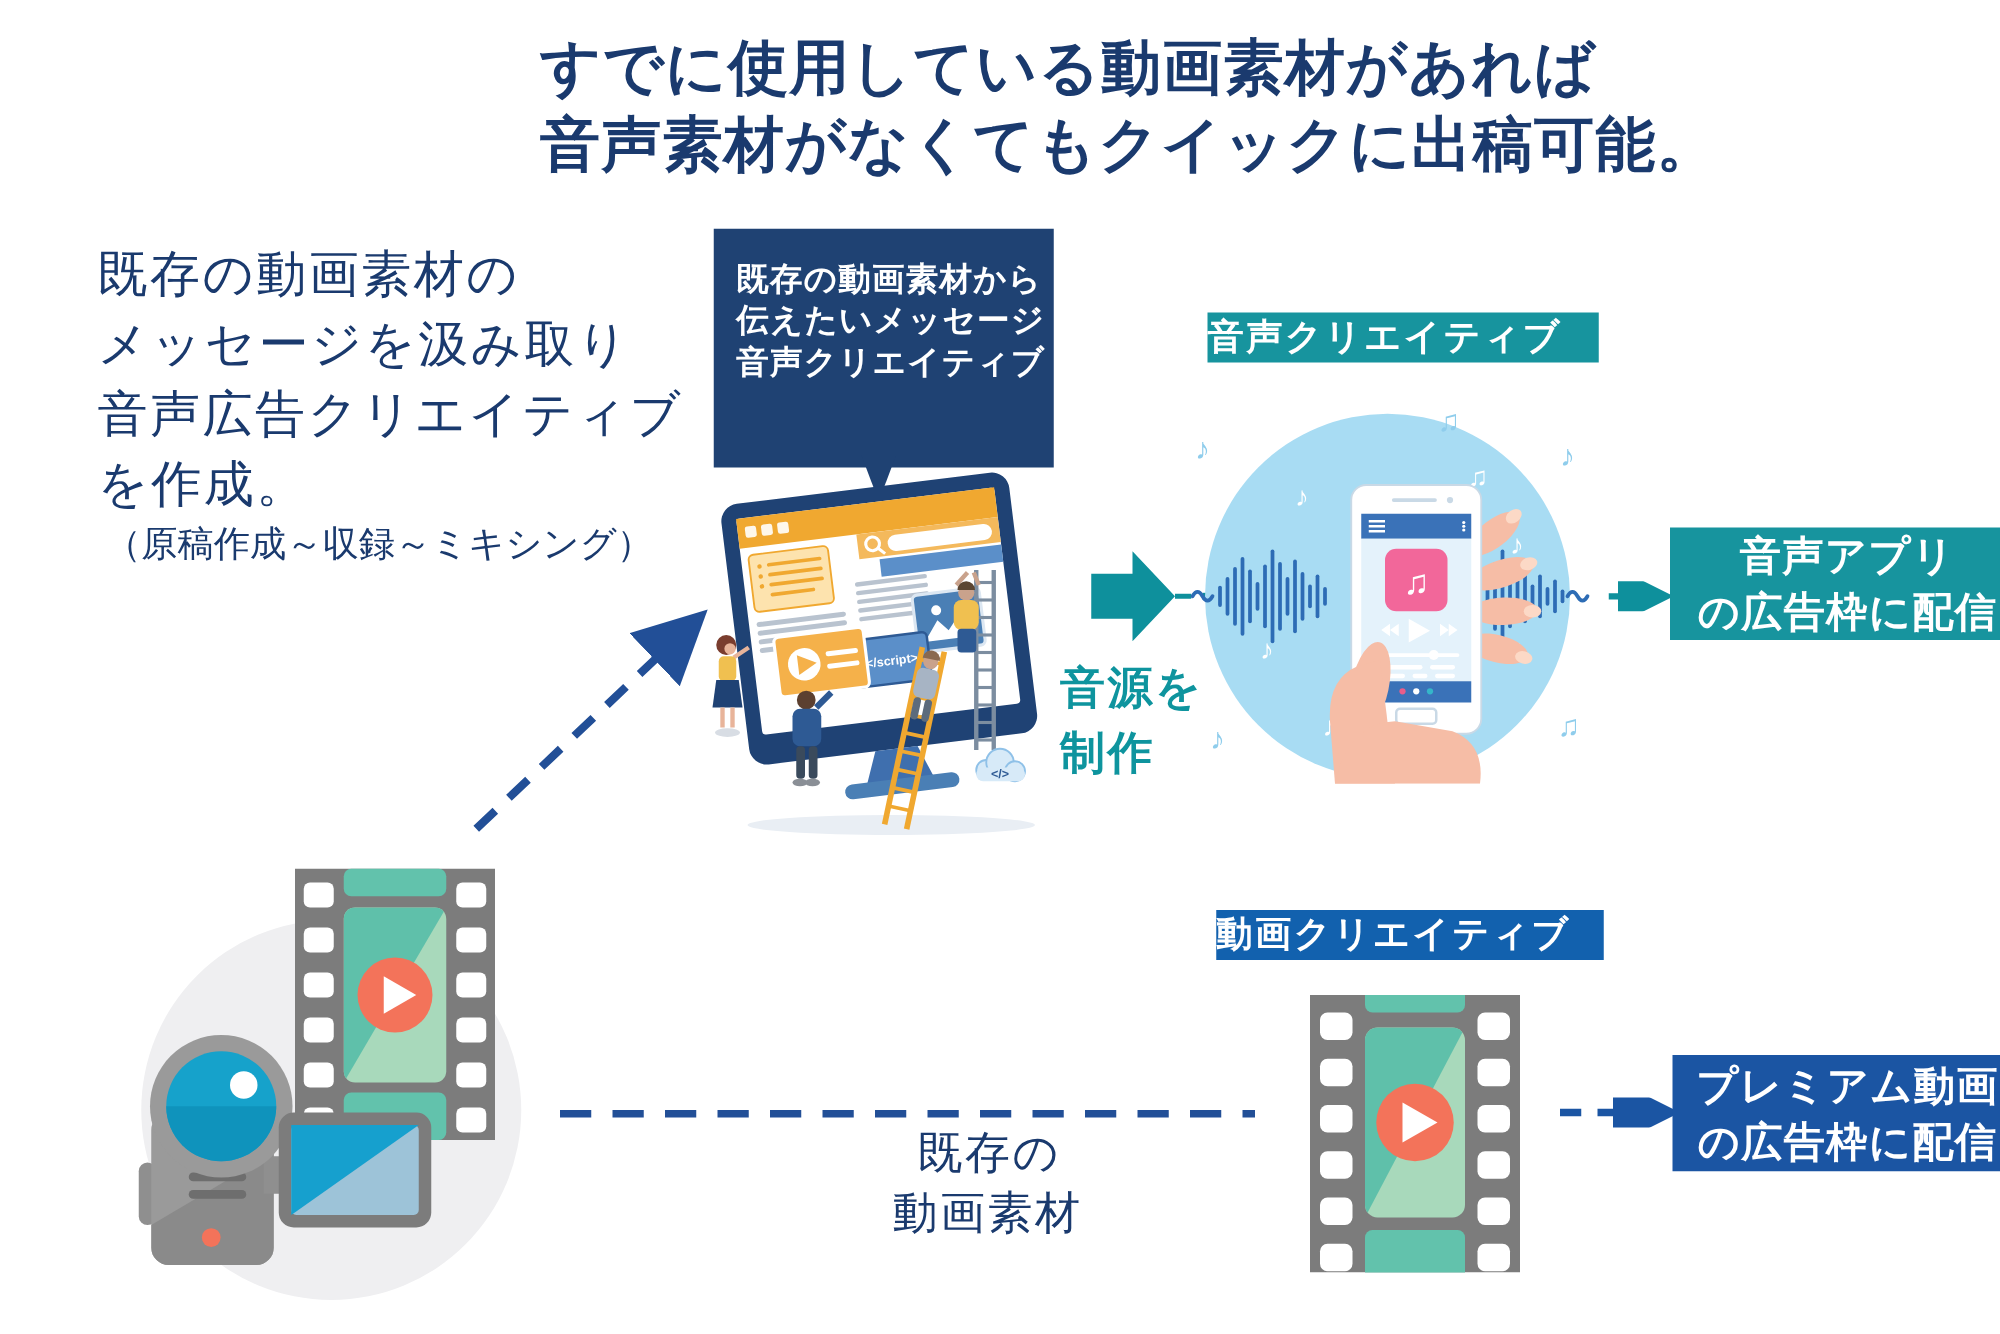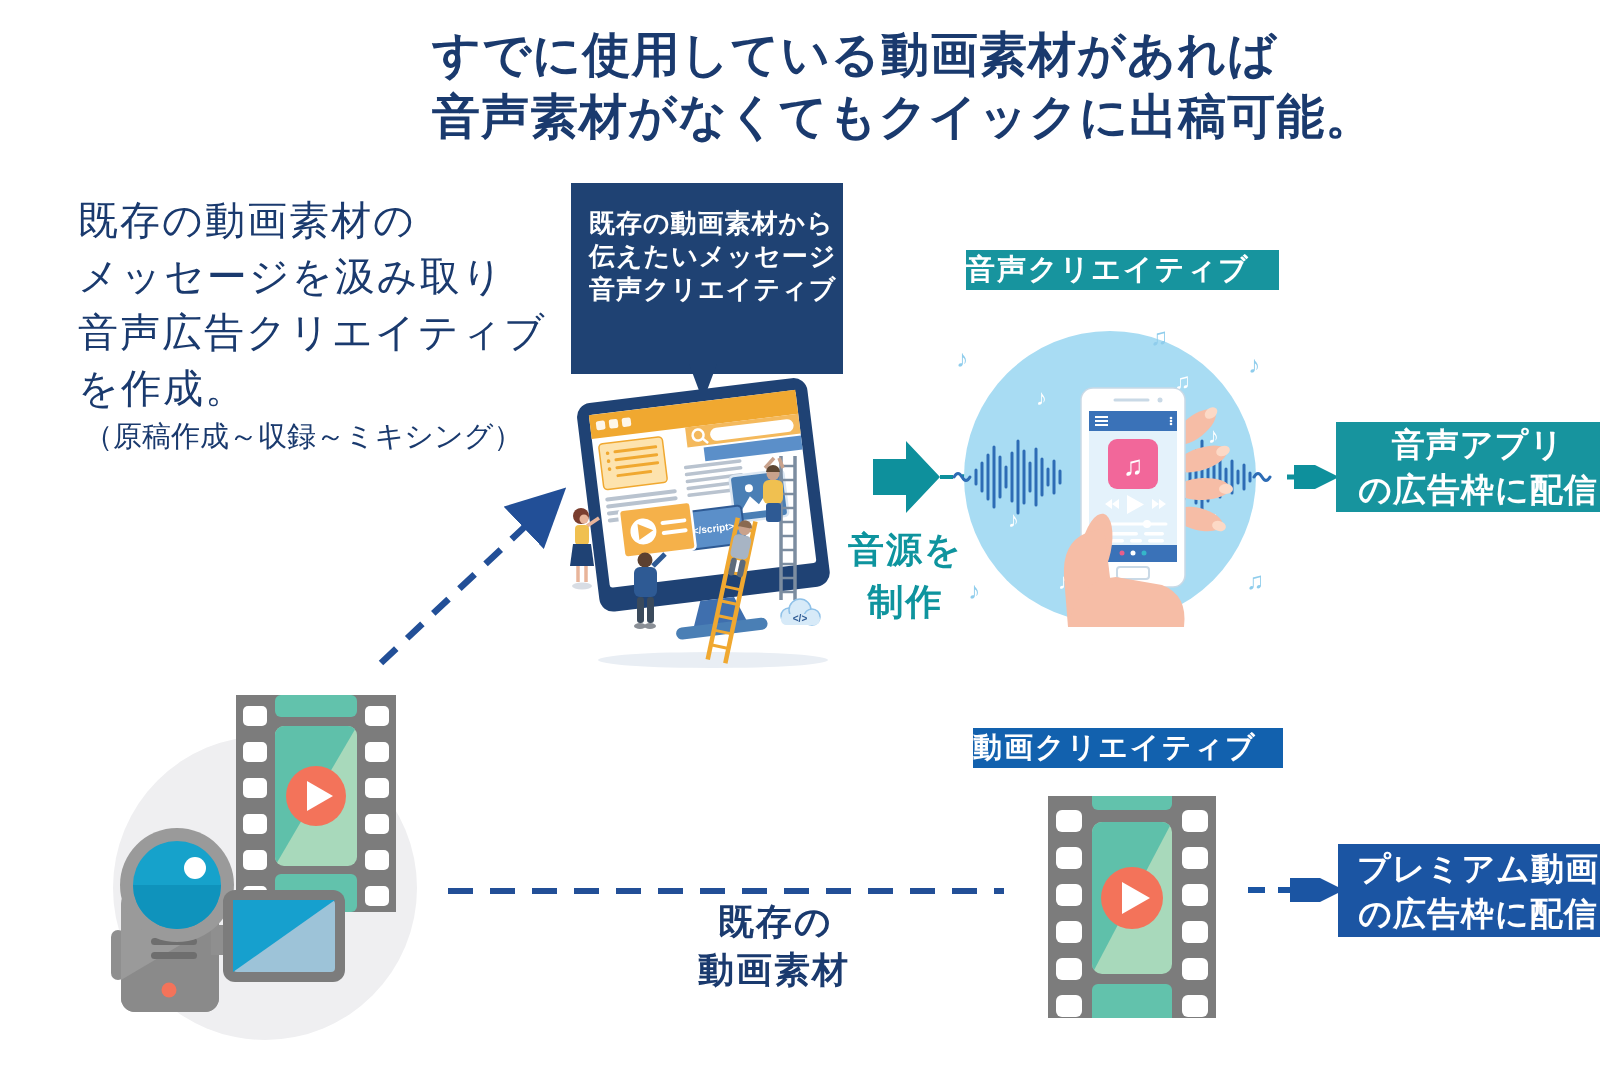--- a/index.html
+++ b/index.html
@@ -21,22 +21,22 @@
   .sec-label{height:40px;color:#ffffff;font-size:29px;font-weight:bold;letter-spacing:2px;
              display:flex;align-items:center;white-space:nowrap;}
   .audio-label{left:918px;top:250px;width:313px;background:#17949e;}
   .video-label{left:925px;top:728px;width:310px;background:#1261ae;}
   
   .dest-box{color:#ffffff;font-size:33px;font-weight:bold;line-height:45px;letter-spacing:1px;
             display:flex;flex-direction:column;align-items:center;justify-content:center;white-space:nowrap;}
   .audio-box{left:1288px;top:422px;width:284px;height:90px;background:#17949e;}
   .video-box{left:1290px;top:844px;width:280px;height:93px;background:#1b55a3;}
   
-  .teal-caption{left:800px;top:524px;color:#0e949e;font-size:36px;font-weight:bold;line-height:52px;letter-spacing:2px;white-space:nowrap;text-align:center;}
-  .navy-caption{left:650px;top:898px;color:#1a3a6e;font-size:36px;font-weight:bold;line-height:48px;letter-spacing:2px;white-space:nowrap;}
+  .teal-caption{left:800px;top:524px;color:#0e949e;font-size:36px;font-weight:bold;line-height:52px;letter-spacing:2px;white-space:nowrap;}
+  .navy-caption{left:666px;top:898px;color:#1a3a6e;font-size:36px;font-weight:normal;line-height:48px;letter-spacing:2px;white-space:nowrap;}
   .navy-caption .l1{margin-left:20px;}
   svg{display:block;}
 </style>
 </head>
 <body>
 
 <div id="page">
 
   <div class="abs main-title">
     <div>すでに使用している動画素材があれば</div>

